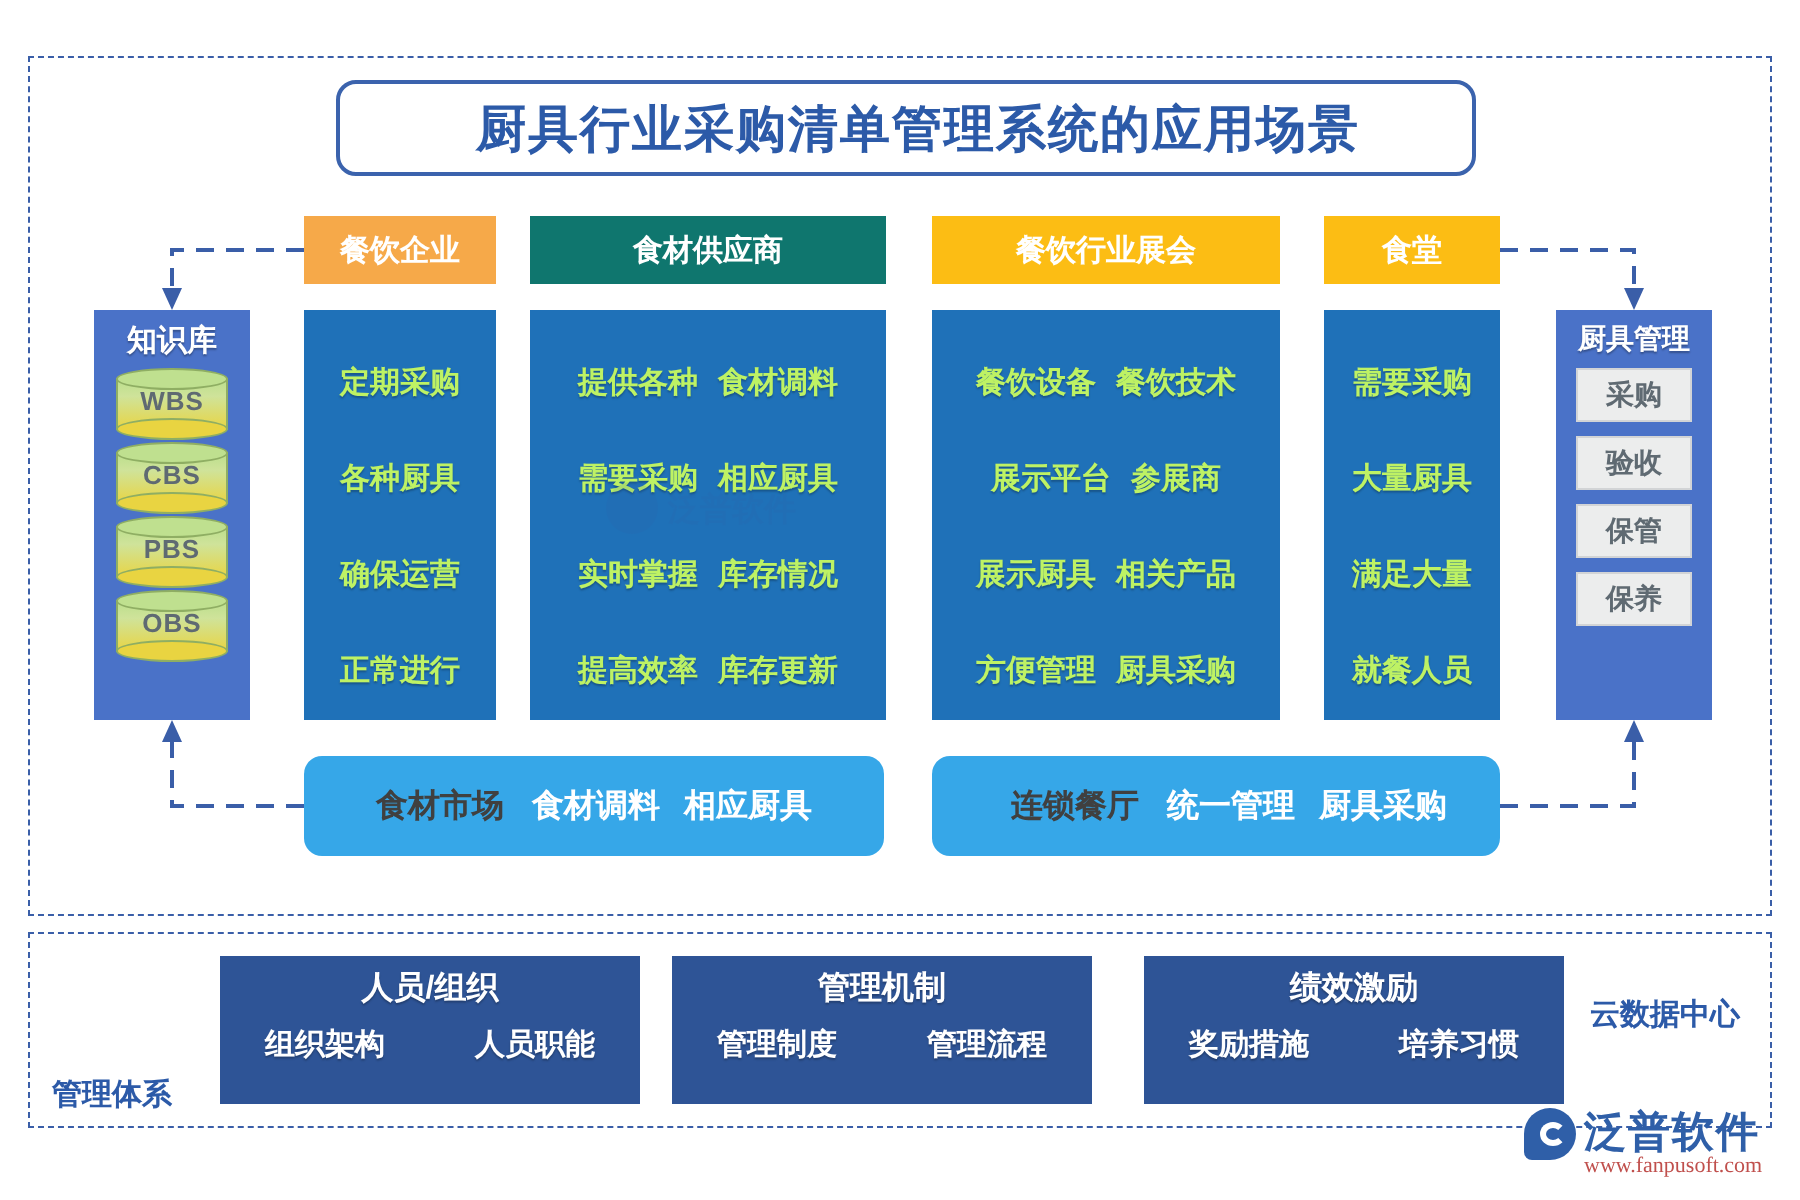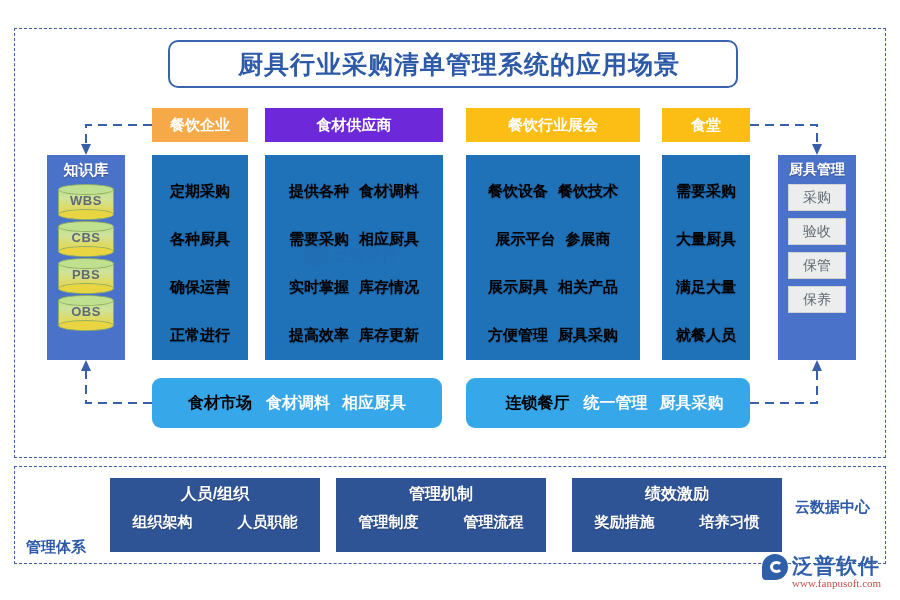--- a/index.html
+++ b/index.html
@@ -35,38 +35,38 @@
     white-space:nowrap;
   }
 
   
   .col-head{
     position:absolute;height:34px;display:flex;align-items:center;
     justify-content:center;font-size:15px;font-weight:bold;
     box-sizing:border-box;white-space:nowrap;
   }
   .ch-1{left:152px;top:108px;width:96px;background:#f6a949;color:#ffffff;}
-  .ch-2{left:265px;top:108px;width:178px;background:#6d28d9;color:#ffffff;}
+  .ch-2{left:265px;top:108px;width:178px;background:#0f766e;color:#ffffff;}
   .ch-3{left:466px;top:108px;width:174px;background:#fcbd14;color:#ffffff;}
   .ch-4{left:662px;top:108px;width:88px;background:#fcbd14;color:#ffffff;}
 
   
   .col-body{
     position:absolute;top:155px;background:#1f71b8;
     box-sizing:border-box;padding-top:12px;
     display:flex;flex-direction:column;justify-content:space-around;
   }
   .cb-1{left:152px;width:96px;height:205px;}
   .cb-2{left:265px;width:178px;height:205px;}
   .cb-3{left:466px;width:174px;height:205px;}
   .cb-4{left:662px;width:88px;height:205px;}
 
   .row-line{
     display:flex;align-items:center;justify-content:center;
-    color:#000000;font-size:15px;font-weight:bold;white-space:nowrap;
+    color:#bef264;font-size:15px;font-weight:bold;white-space:nowrap;
     text-shadow:0 1px 1px rgba(0,0,0,.25);
   }
   .row-line span+span{margin-left:10px;}
 
   
   .kb-box{
     position:absolute;left:47px;top:155px;width:78px;height:205px;
     background:#4a72c8;box-sizing:border-box;padding-top:6px;
   }
   .kb-title{
@@ -104,32 +104,32 @@
     background:#4a72c8;box-sizing:border-box;padding-top:6px;
   }
   .mg-title{
     text-align:center;color:#ffffff;font-size:14px;font-weight:bold;
     margin-bottom:5px;text-shadow:0 1px 1px rgba(0,0,0,.3);
   }
   .mg-btn{
     width:58px;height:27px;margin:0 auto 7px auto;background:#eceded;
     border:1px solid #d2d4d6;box-sizing:border-box;
     display:flex;align-items:center;justify-content:center;
-    font-size:14px;font-weight:normal;color:#5f6a72;
+    font-size:14px;font-weight:bold;color:#5f6a72;
   }
 
   
   .banner{
     position:absolute;top:378px;height:50px;border-radius:9px;
     background:#36a7e8;display:flex;align-items:center;
     justify-content:center;box-sizing:border-box;
   }
   .bn-1{left:152px;width:290px;}
   .bn-2{left:466px;width:284px;padding-left:13px;}
-  .bn-key{color:#000000;font-size:16px;font-weight:bold;white-space:nowrap;}
+  .bn-key{color:#404040;font-size:16px;font-weight:bold;white-space:nowrap;}
   .bn-val{color:#ffffff;font-size:16px;font-weight:bold;white-space:nowrap;margin-left:14px;}
   .bn-val+.bn-val{margin-left:12px;}
 
   
   .bt-label{
     position:absolute;top:498px;font-size:15px;font-weight:bold;color:#2c5aa8;
     white-space:nowrap;
   }
   .bt-left{left:26px;margin-top:40px;}
   .bt-right{left:795px;}

